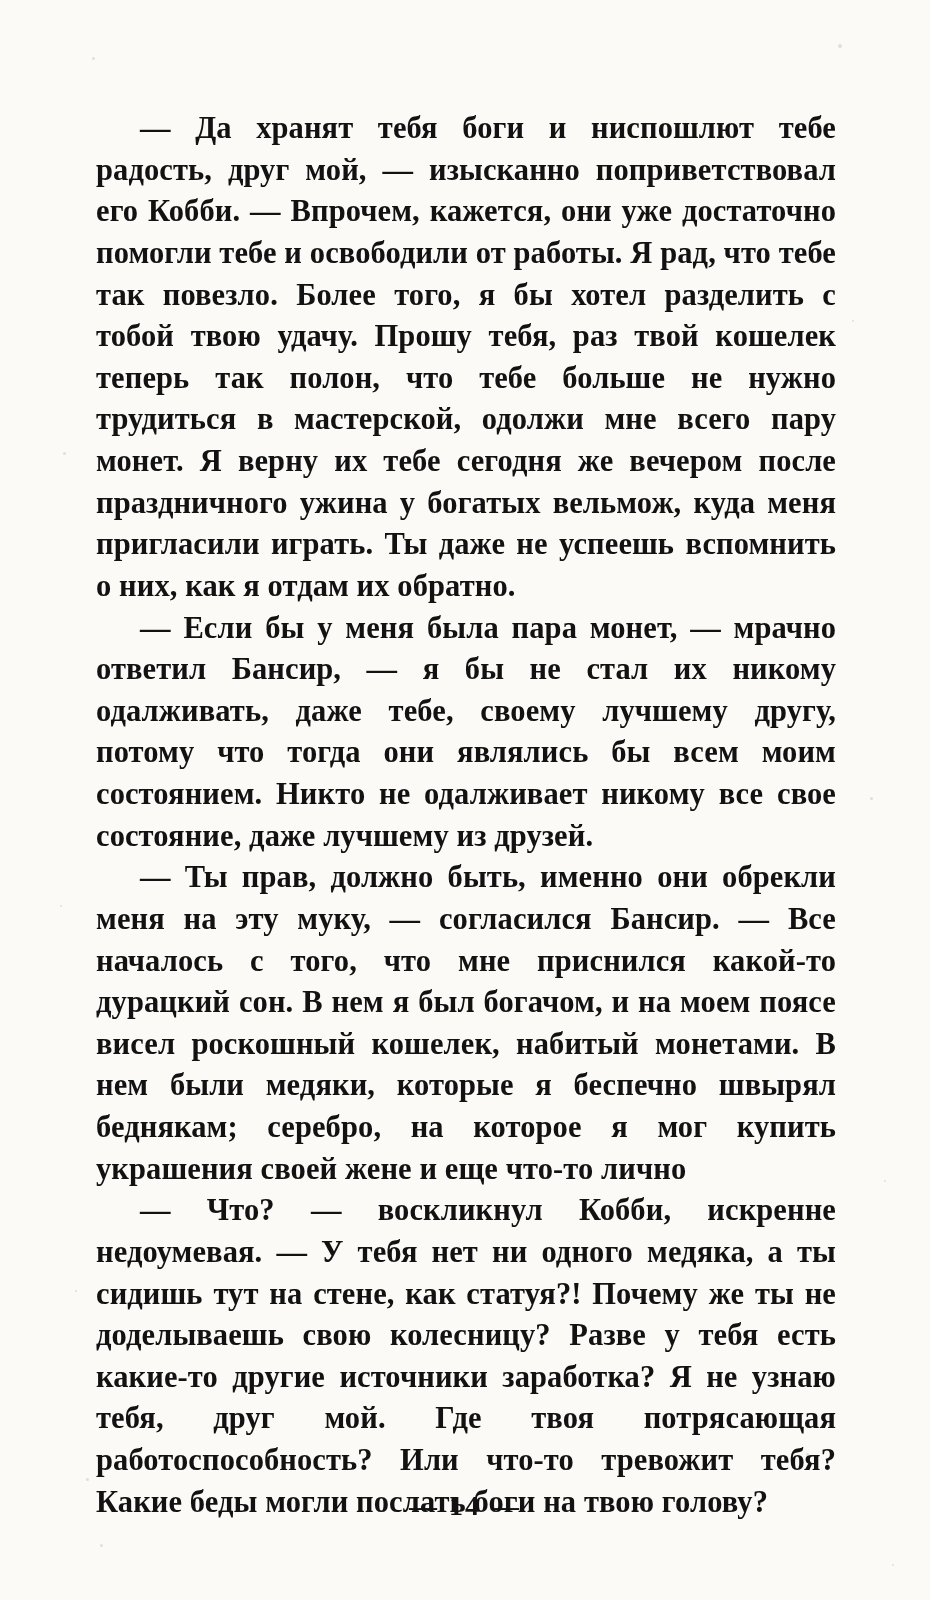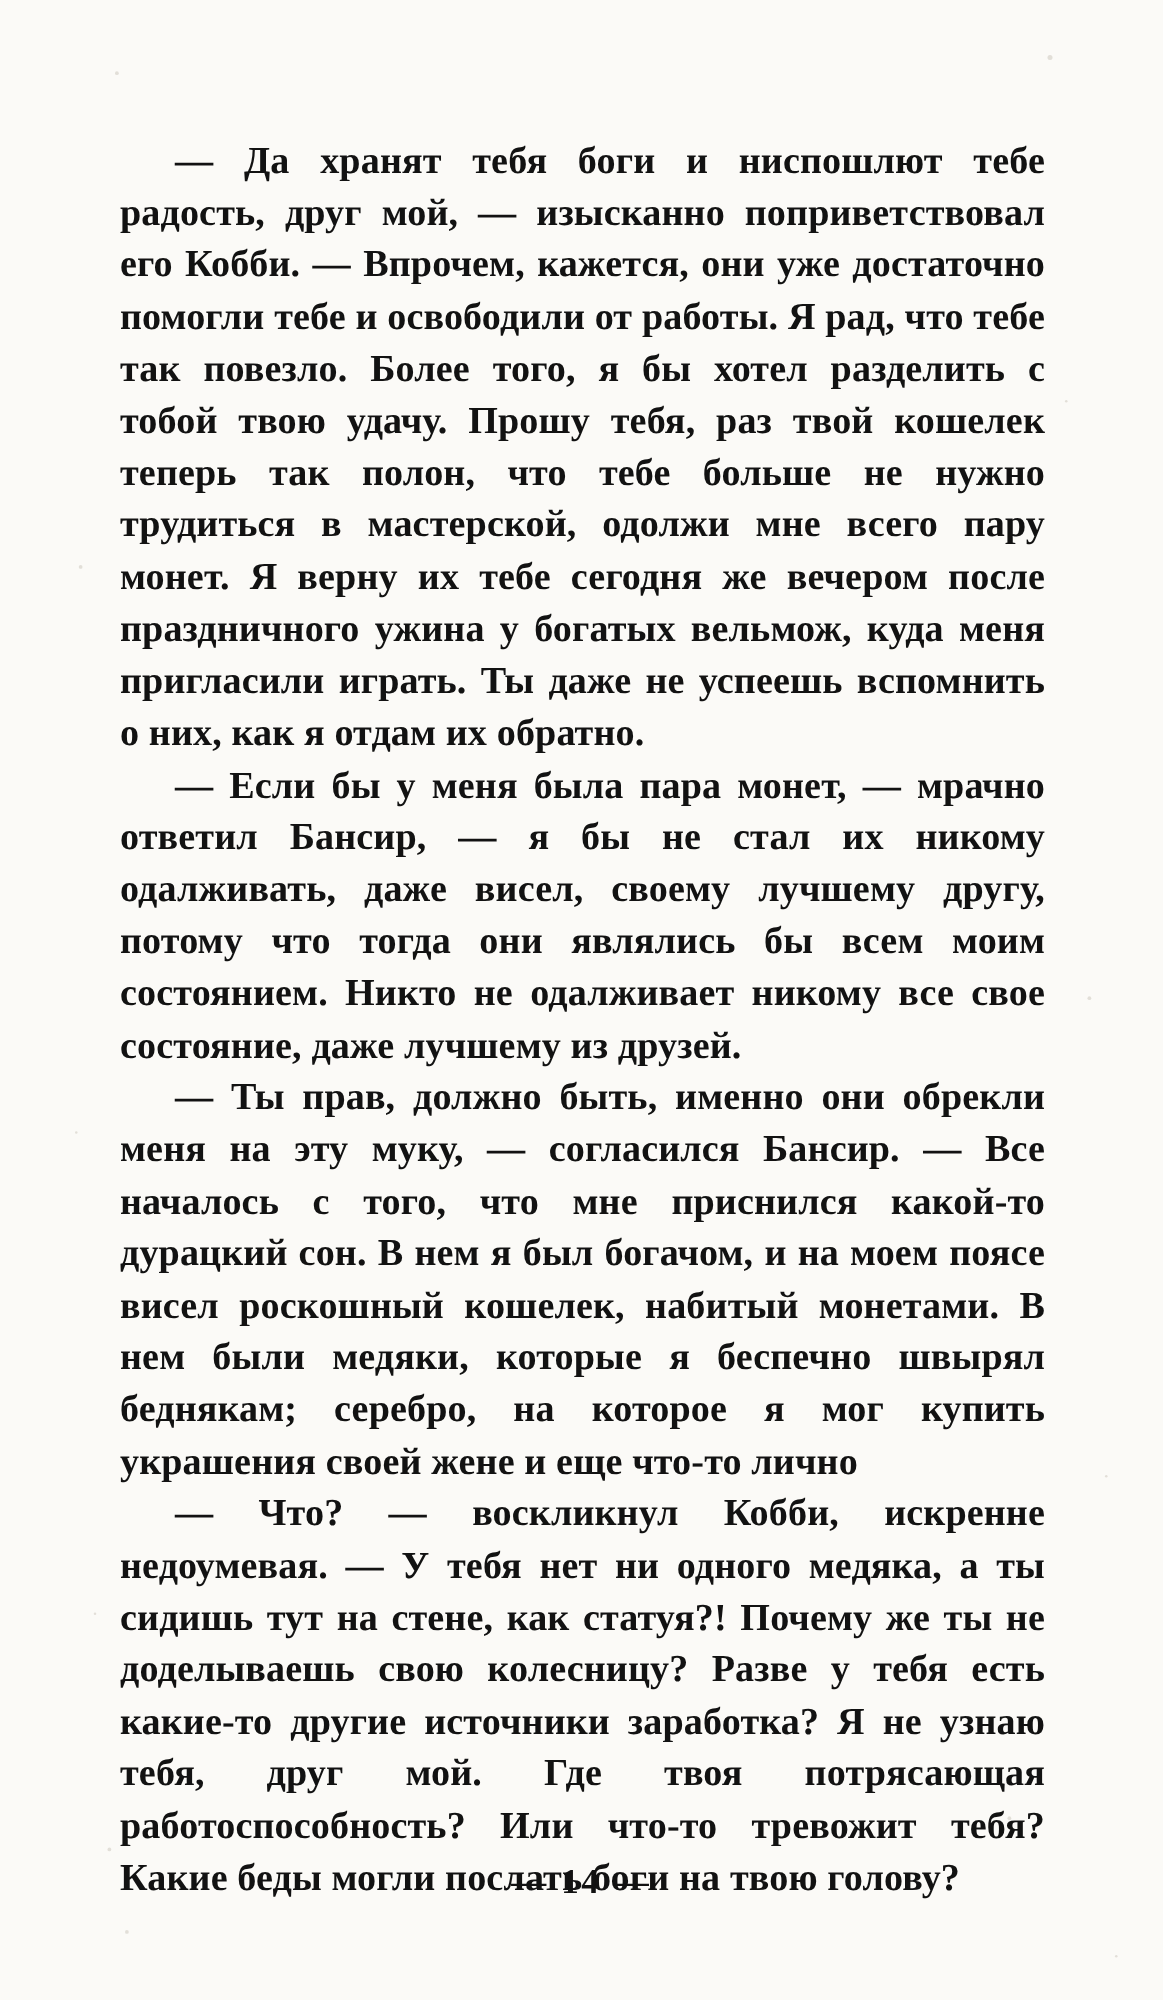--- a/index.html
+++ b/index.html
@@ -63,21 +63,21 @@
     padding: 0 10px;
   }
 </style>
 </head>
 <body>
 
 <div class="page">
 
   <div class="text-block">
     <p class="para first">— Да хранят тебя боги и ниспошлют тебе радость, друг мой, — изысканно поприветствовал его Кобби. — Впрочем, кажется, они уже достаточно помогли тебе и освободили от работы. Я рад, что тебе так повезло. Более того, я бы хотел разделить с тобой твою удачу. Прошу тебя, раз твой кошелек теперь так полон, что тебе больше не нужно трудиться в мастерской, одолжи мне всего пару монет. Я верну их тебе сегодня же вечером после праздничного ужина у богатых вельмож, куда меня пригласили играть. Ты даже не успеешь вспомнить о них, как я отдам их обратно.</p>
-    <p class="para">— Если бы у меня была пара монет, — мрачно ответил Бансир, — я бы не стал их никому одалживать, даже висел, своему лучшему другу, потому что тогда они являлись бы всем моим состоянием. Никто не одалживает никому все свое состояние, даже лучшему из друзей.</p>
+    <p class="para">— Если бы у меня была пара монет, — мрачно ответил Бансир, — я бы не стал их никому одалживать, даже тебе, своему лучшему другу, потому что тогда они являлись бы всем моим состоянием. Никто не одалживает никому все свое состояние, даже лучшему из друзей.</p>
     <p class="para">— Ты прав, должно быть, именно они обрекли меня на эту муку, — согласился Бансир. — Все началось с того, что мне приснился какой-то дурацкий сон. В нем я был богачом, и на моем поясе висел роскошный кошелек, набитый монетами. В нем были медяки, которые я беспечно швырял беднякам; серебро, на которое я мог купить украшения своей жене и еще что-то лично</p>
     <p class="para">— Что? — воскликнул Кобби, искренне недоумевая. — У тебя нет ни одного медяка, а ты сидишь тут на стене, как статуя?! Почему же ты не доделываешь свою колесницу? Разве у тебя есть какие-то другие источники заработка? Я не узнаю тебя, друг мой. Где твоя потрясающая работоспособность? Или что-то тревожит тебя? Какие беды могли послать боги на твою голову?</p>
   </div>
 
   <div class="folio">
     <span>—</span><span class="num">14</span><span>—</span>
   </div>
 
 </div>
 

